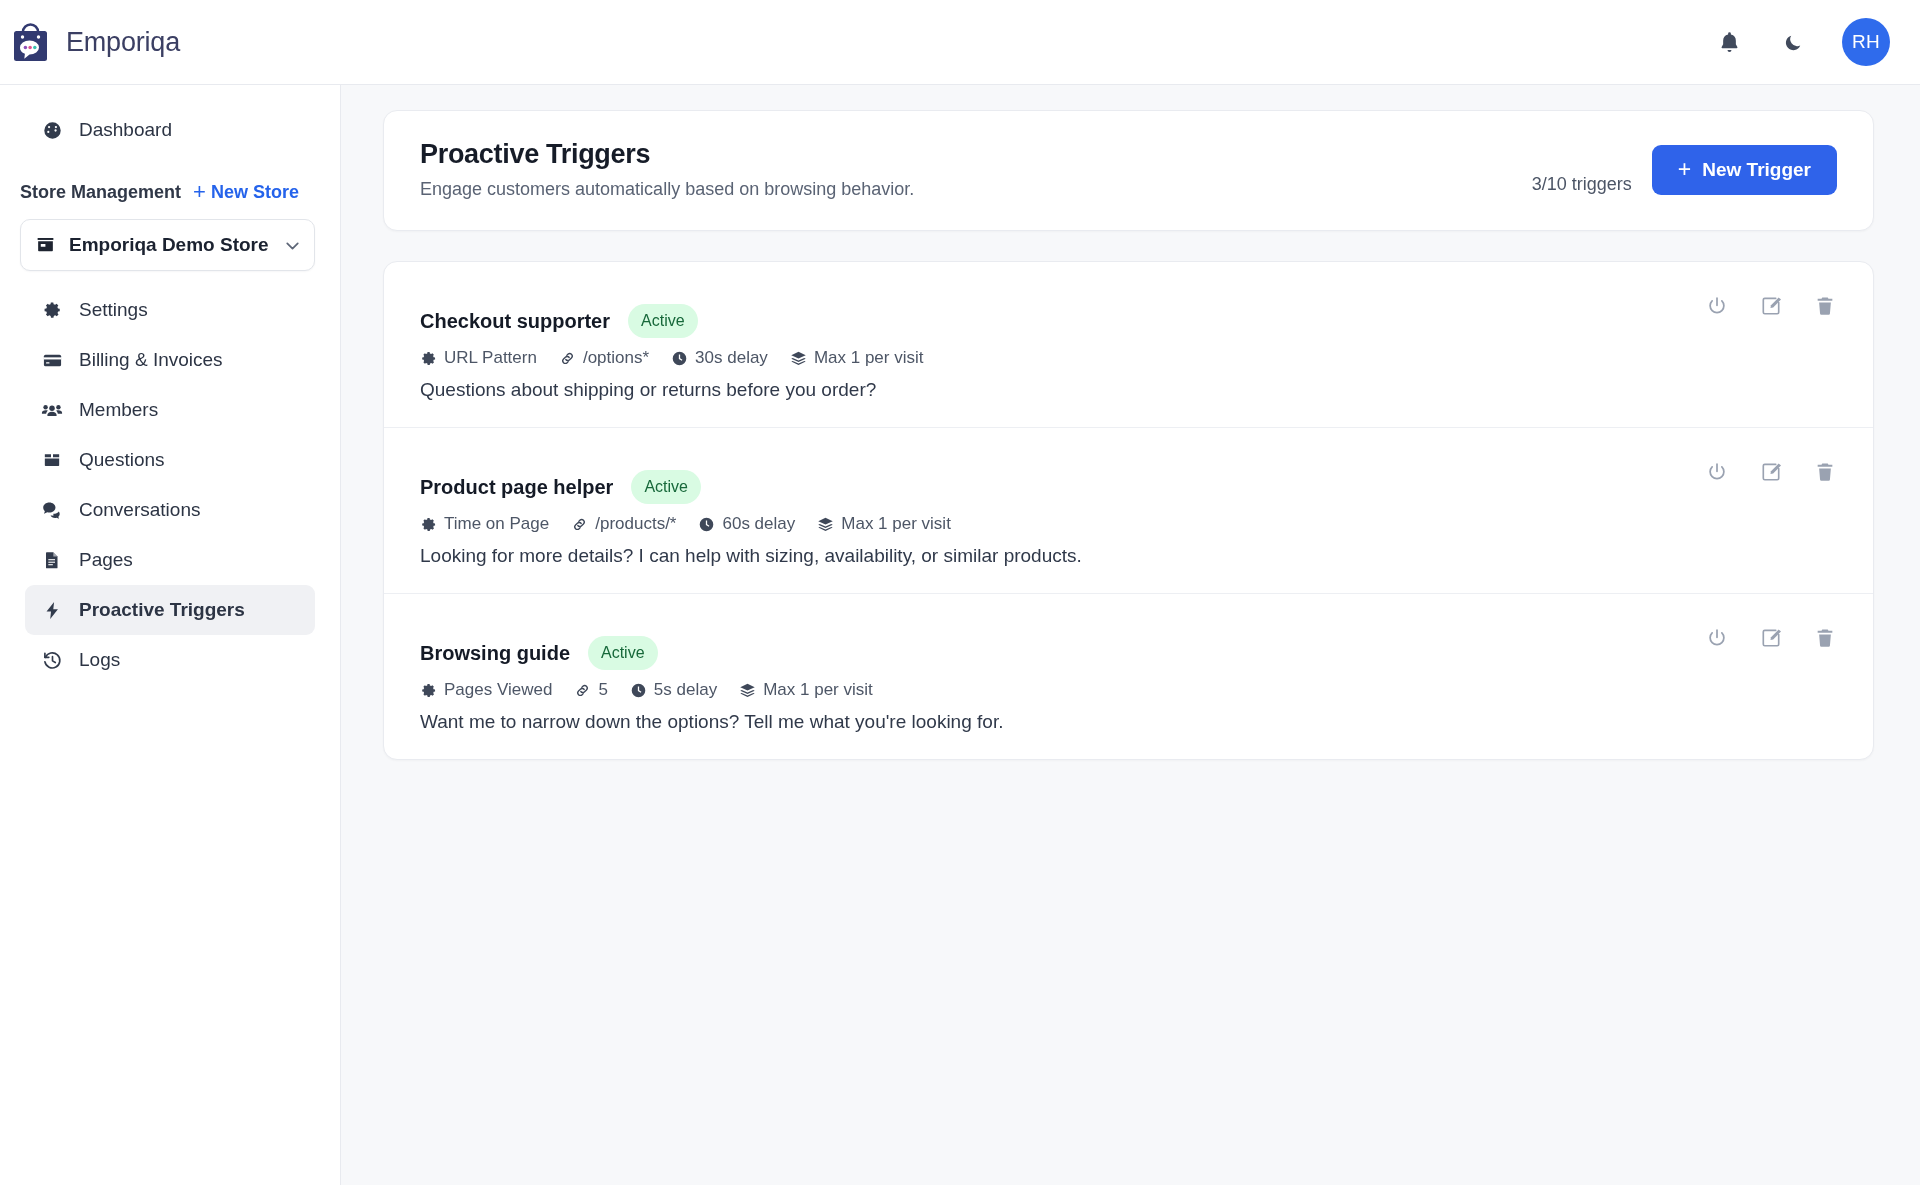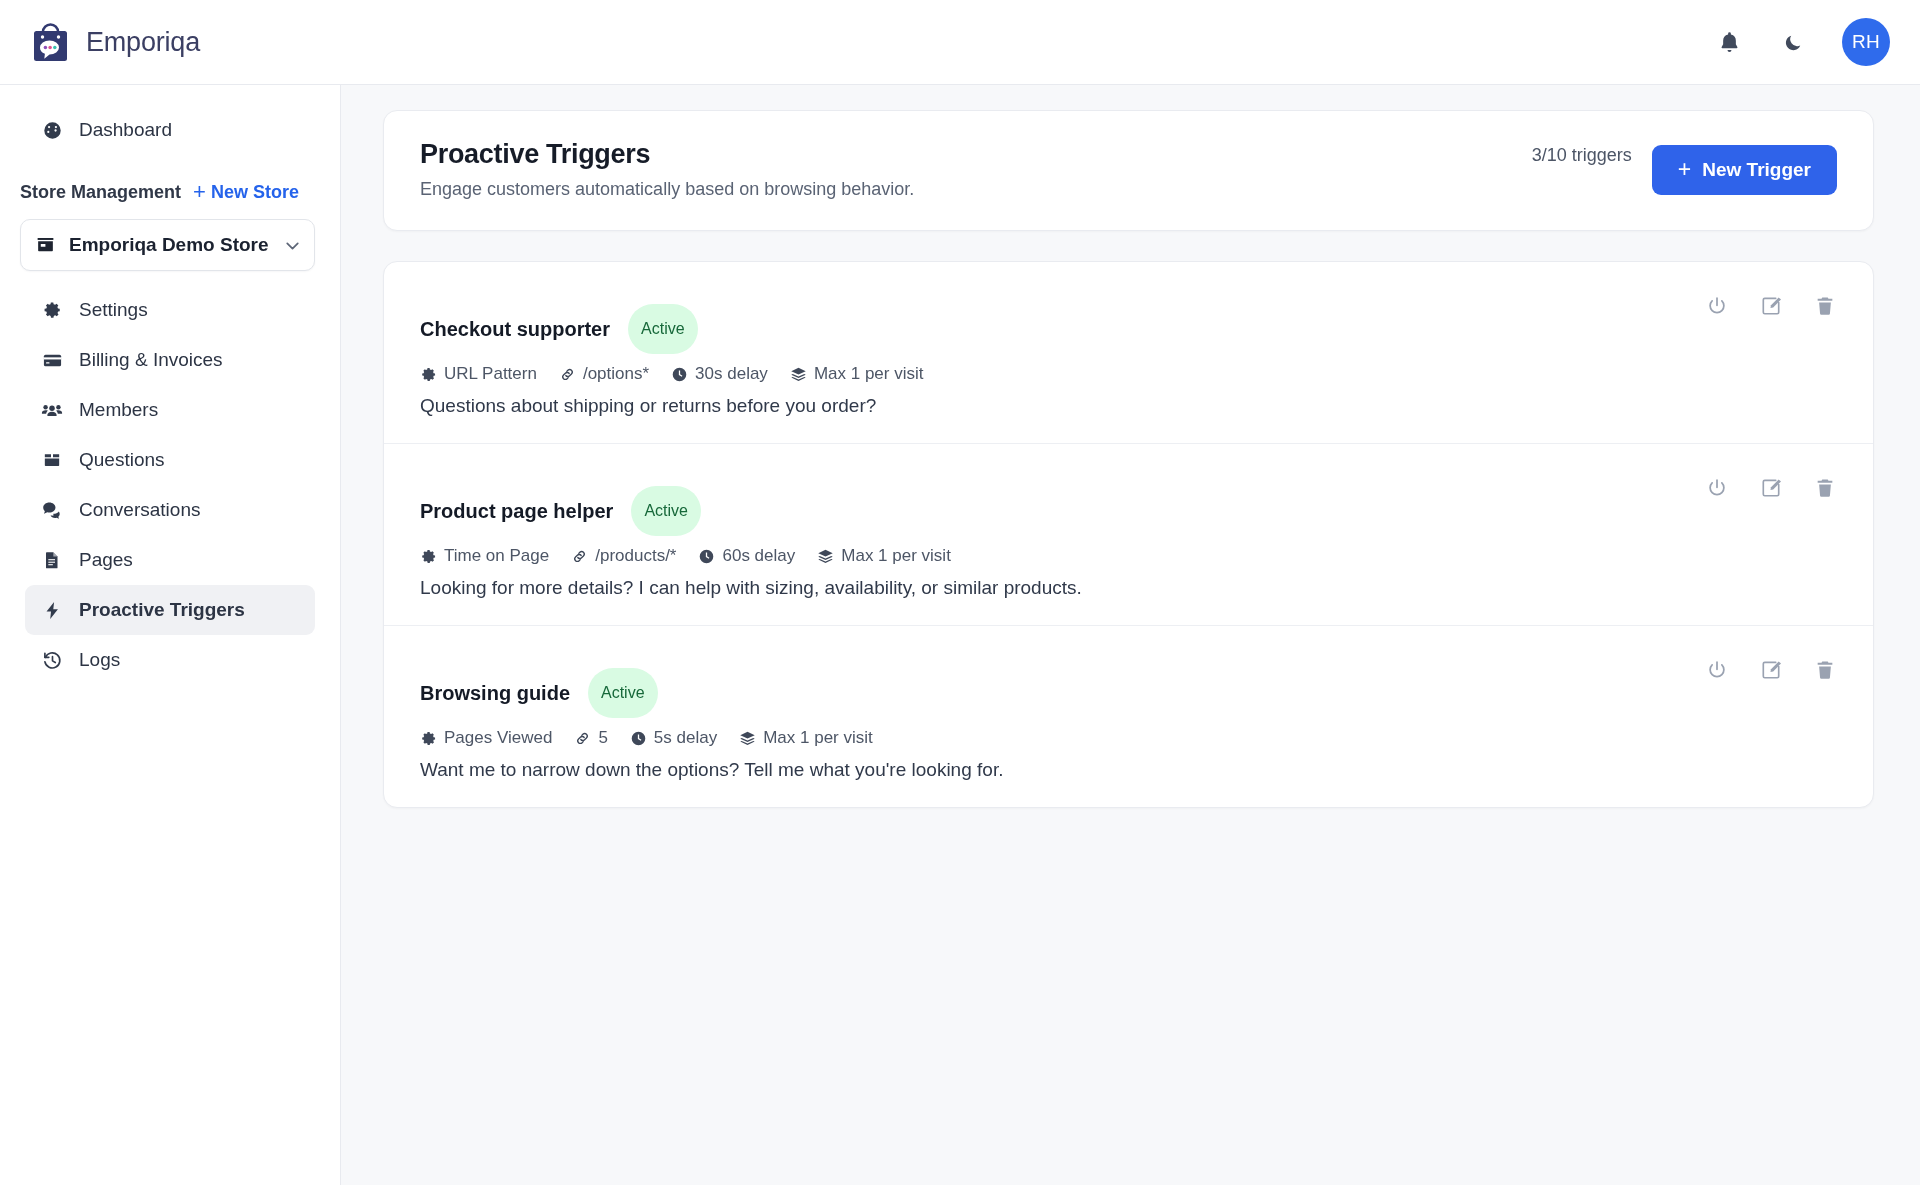--- a/index.html
+++ b/index.html
@@ -10,21 +10,21 @@
     -webkit-font-smoothing: antialiased;
   }
   body { display: flex; flex-direction: column; overflow: hidden; }
 
   
   .topbar {
     height: 85px; min-height: 85px;
     background: #ffffff;
     border-bottom: 1px solid #e8eaef;
     display: flex; align-items: center;
-    padding: 0 30px 0 28px;
+    padding: 0 30px 0 8px;
     gap: 25px;
   }
   .brand { display: flex; align-items: center; gap: 13px; }
   .brand-logo { width: 45px; height: 45px; display: block; }
   .brand-name {
     font-size: 27px; font-weight: 400; color: #3b3f63;
     letter-spacing: -0.2px;
   }
   .topbar-spacer { flex: 1; }
   .topbar-actions { display: flex; align-items: center; gap: 34px; }
@@ -107,21 +107,21 @@
     display: flex; align-items: center;
     padding: 28px 36px 30px 36px;
     margin-bottom: 30px;
   }
   .page-head-text { flex: 1; }
   .page-title {
     font-size: 27px; font-weight: bold; color: #161c28;
     letter-spacing: -0.3px; margin-bottom: 9px;
   }
   .page-sub { font-size: 18px; color: #5a6374; }
-  .head-right { display: flex; align-items: flex-start; gap: 20px; }
+  .head-right { display: flex; align-items: flex-end; gap: 20px; }
   .counter { font-size: 18px; color: #4c5566; white-space: nowrap; }
   .primary-btn {
     background: #2f63ea; color: #fff; border: none;
     height: 50px; border-radius: 9px;
     padding: 0 26px; display: flex; align-items: center; gap: 11px;
     font-size: 19px; font-weight: bold; cursor: pointer;
     font-family: "Liberation Sans", sans-serif;
   }
   .primary-btn .plus { font-size: 23px; font-weight: 400; line-height: 1; }
 
@@ -132,21 +132,21 @@
     padding: 26px 36px 26px 36px;
     border-bottom: 1px solid #edeff3;
   }
   .trigger-row:last-child { border-bottom: none; }
   .trigger-main { flex: 1; min-width: 0; }
   .trigger-top { display: flex; align-items: center; gap: 18px; margin-bottom: 10px; margin-top: 16px; }
   .trigger-name { font-size: 20px; font-weight: bold; color: #141a26; }
   .badge {
     background: #d9fbe3; color: #17683a;
     font-size: 16px; border-radius: 999px;
-    padding: 16px 13px; white-space: nowrap;
+    padding: 8px 13px; white-space: nowrap;
   }
   .meta-row { display: flex; align-items: center; gap: 22px; margin-bottom: 11px; flex-wrap: wrap; }
   .meta {
     display: flex; align-items: center; gap: 7px;
     font-size: 17px; color: #4d5666;
   }
   .meta .m-ico { width: 17px; height: 17px; display: flex; color: #3f4859; flex: 0 0 17px; }
   .trigger-msg { font-size: 19px; color: #30394a; }
   .row-actions { display: flex; align-items: center; gap: 30px; padding-top: 6px; }
   .row-action {

